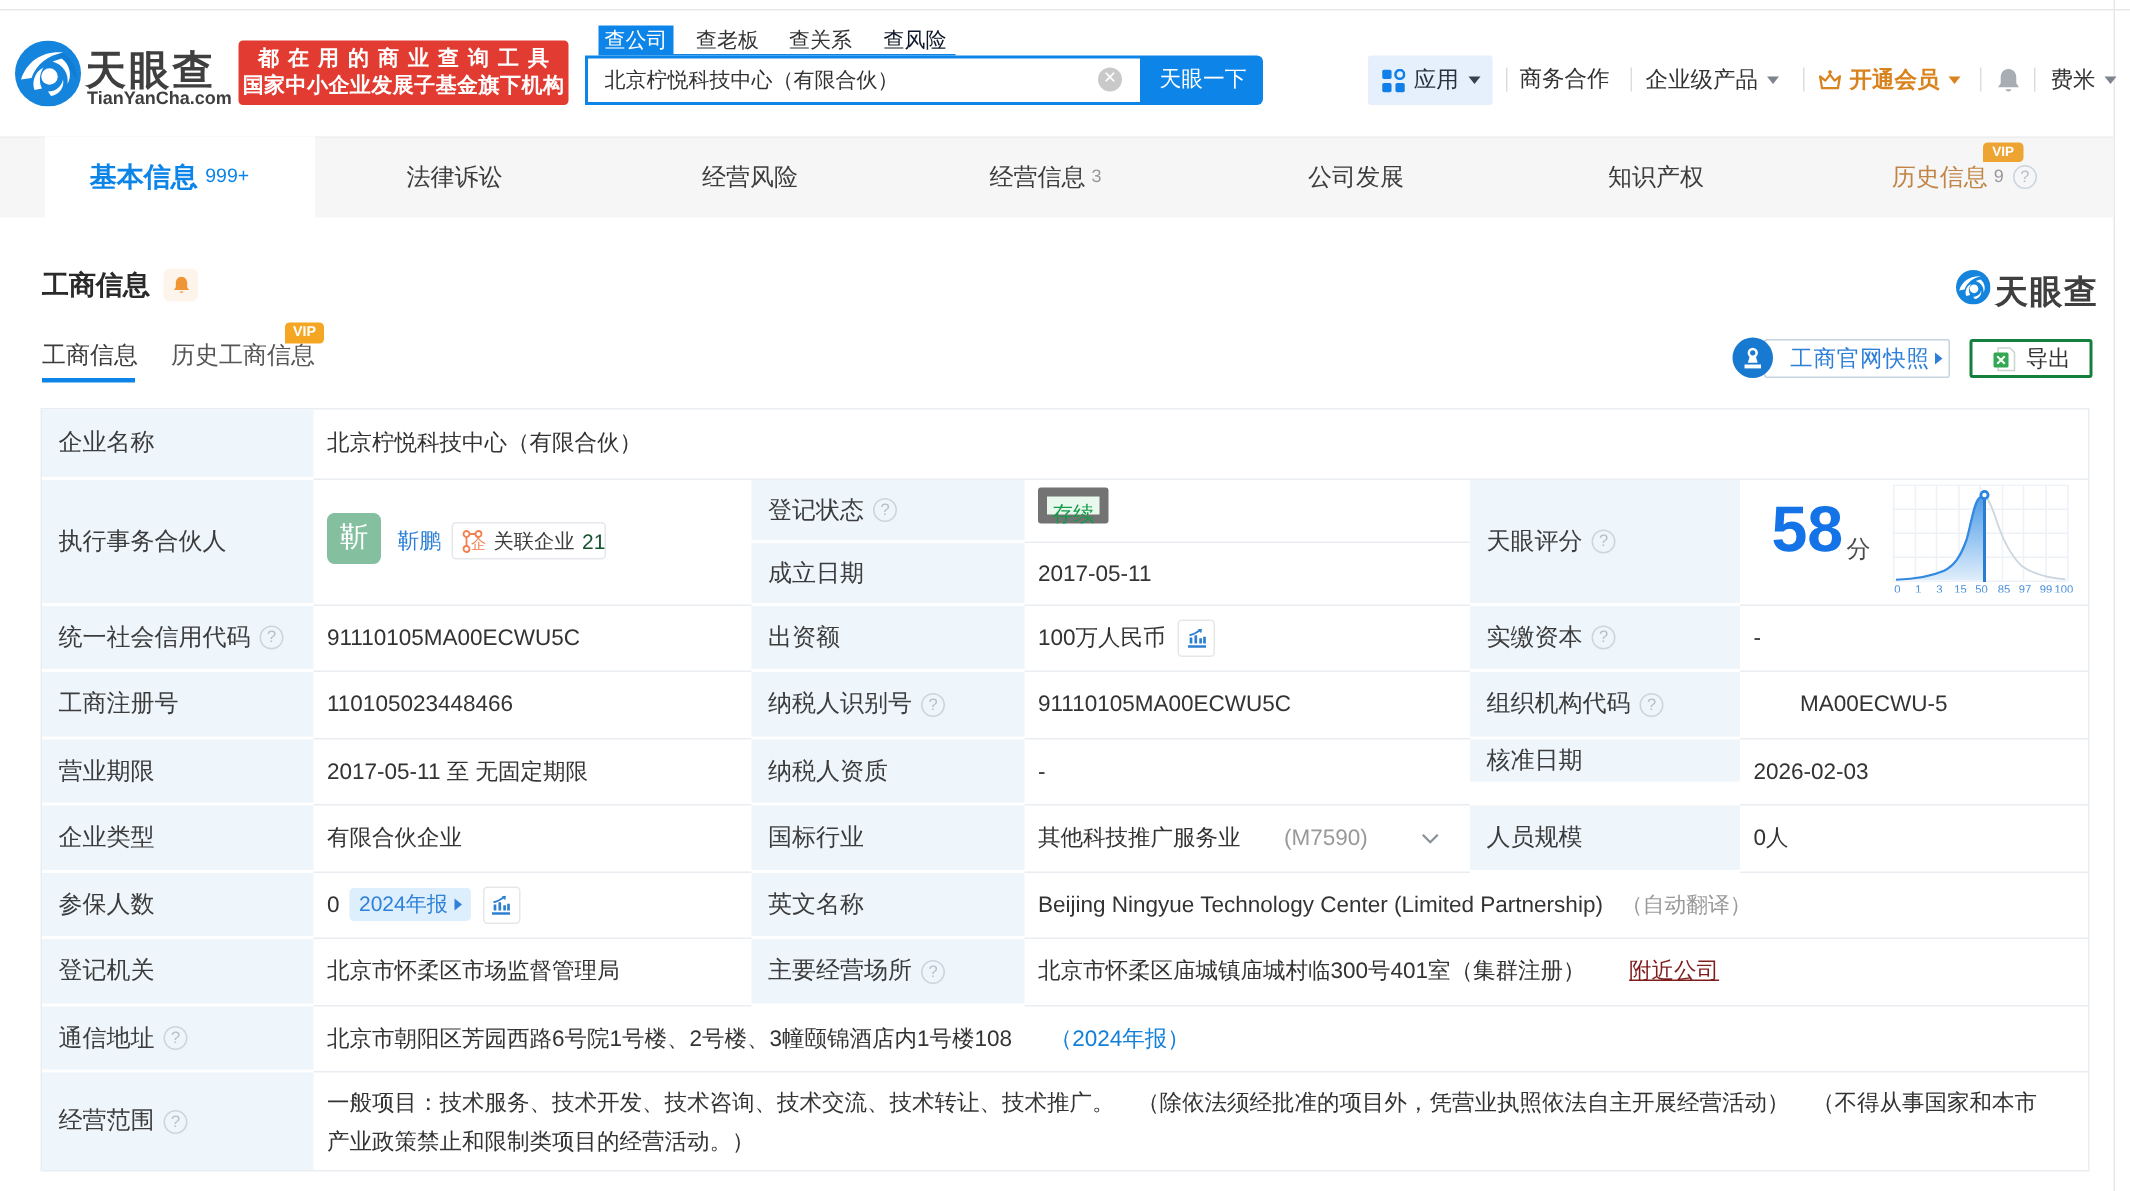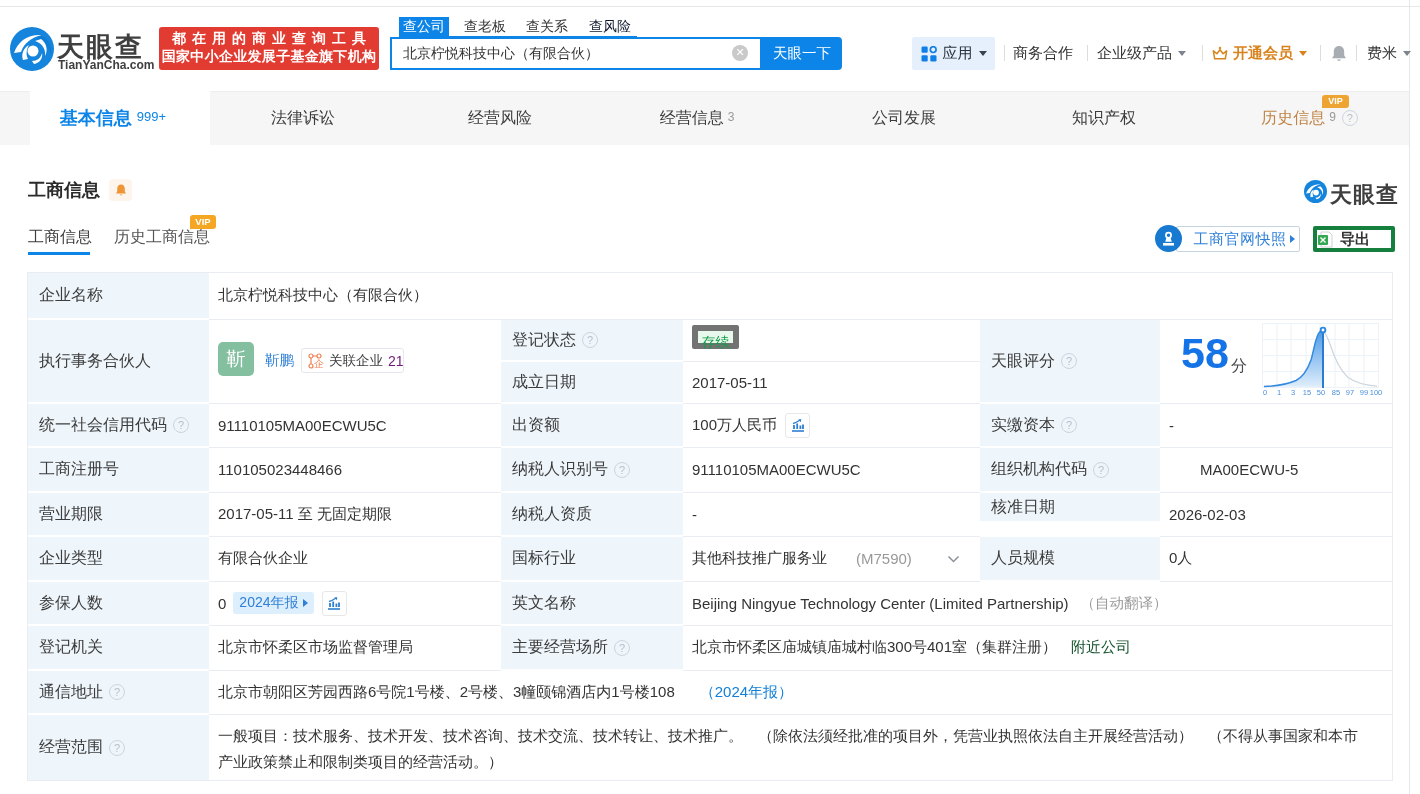--- a/index.html
+++ b/index.html
@@ -126,21 +126,21 @@
   <span style="color:#2e7fd8;font-size:15px;margin-left:12px;letter-spacing:0.5px;">工商官网快照</span>
   <span style="display:inline-block;width:0;height:0;border-top:4.5px solid transparent;border-bottom:4.5px solid transparent;border-left:5.5px solid #2e7fd8;margin-left:3px;"></span>
 </div>
 <div class="ab" style="left:1155px;top:225px;width:27px;height:27px;border-radius:50%;background:#1779d0;">
   <svg width="27" height="27" viewBox="0 0 27 27">
         <circle cx="13.5" cy="10.2" r="2.6" fill="none" stroke="#fff" stroke-width="1.7"></circle>
         <path d="M11.5 12.5 L15.5 12.5 L16.8 16.8 L10.2 16.8 Z" fill="#fff"></path>
         <rect x="8" y="18" width="11" height="2.6" fill="#fff"></rect>
       </svg>
 </div>
-<div class="ab flex" style="left:1313px;top:226px;width:82px;height:26px;border:4px solid #15803d;border-radius:2px;box-sizing:border-box;justify-content:flex-start;background:#fff;font-weight:bold;">
+<div class="ab flex" style="left:1313px;top:226px;width:82px;height:26px;border:2px solid #15803d;border-radius:2px;box-sizing:border-box;justify-content:center;background:#fff;">
   <svg width="16" height="17" viewBox="0 0 16 17">
         <path d="M4 1 L12 1 L15 4 L15 16 L4 16 Z" fill="#fff" stroke="#c9d4cf" stroke-width="1"></path>
         <rect x="1" y="4" width="10" height="10" rx="1" fill="#33a852"></rect>
         <path d="M3.5 6.5 L8.5 11.5 M8.5 6.5 L3.5 11.5" stroke="#fff" stroke-width="1.3"></path>
       </svg>
   <span style="color:#333;font-size:15px;margin-left:7px;">导出</span>
 </div>
 
 <div class="ab" style="left:27px;top:272px;width:1366px;height:509px;border:1px solid #e9edf2;box-sizing:border-box;"></div>
 
@@ -201,21 +201,21 @@
   <span style="position:relative;width:16px;height:16px;display:inline-block;flex:none;">
   <svg width="16" height="16" viewBox="0 0 16 16" style="position:absolute;left:0;top:0;">
           <circle cx="3" cy="3" r="2" fill="none" stroke="#f08050" stroke-width="1.2"></circle>
           <circle cx="3" cy="13" r="2" fill="none" stroke="#f08050" stroke-width="1.2"></circle>
           <circle cx="11" cy="3" r="2" fill="none" stroke="#f08050" stroke-width="1.2"></circle>
           <path d="M3 5 L3 11 M5 3 L9 3" stroke="#f08050" stroke-width="1.2"></path>
         </svg>
   <span style="position:absolute;left:6px;top:5px;font-size:10px;color:#f08050;line-height:11px;">企</span>
   </span>
   <span style="font-size:13.5px;color:#3c3c3c;margin-left:5px;flex:none;">关联企业</span>
-  <span style="font-size:14px;color:#701a75;margin-left:5px;">21</span>
+  <span style="font-size:14px;color:#14532d;margin-left:5px;">21</span>
 </div>
 
 <div class="ab" style="left:692px;top:325px;width:47px;height:24px;border:6px solid #737373;background:#e9f8ed;border-radius:2px;color:#149b4a;font-size:14px;text-align:center;line-height:22px;box-sizing:border-box;">存续</div>
 <div class="ab val" style="left:683px;top:361px;width:297px;height:42px;">2017-05-11</div>
 
 <div class="ab" style="left:1181px;top:329px;font-size:43px;font-weight:bold;color:#1473e6;">58</div>
 <div class="ab" style="left:1231px;top:356px;font-size:16px;color:#4a4a4a;">分</div>
 <svg class="ab" style="left:1262px;top:323px;" width="120" height="72" viewBox="0 0 120 72">
   <defs>
     <linearGradient id="sg" x1="0" y1="0" x2="0" y2="1">
@@ -292,18 +292,18 @@
           <path d="M3 11 L3 7 M6.2 11 L6.2 5.5 M9.4 11 L9.4 7.5" stroke="#2e7fd0" stroke-width="1.8"></path>
           <path d="M2 5.5 C4.5 5 7 3.5 9.5 1.8" stroke="#2e7fd0" stroke-width="1.3" fill="none"></path>
           <path d="M9.8 4.2 L10.3 1.2 L7.4 1.6 Z" fill="#2e7fd0"></path>
           <path d="M12 11 L12 6.5" stroke="#2e7fd0" stroke-width="1.8"></path>
         </svg>
   </span>
 </div>
 <div class="ab val" style="left:683px;top:581px;width:709px;height:44px;">Beijing Ningyue Technology Center (Limited Partnership)<span style="color:#999;margin-left:12px;font-size:14.5px;">（自动翻译）</span></div>
 
 <div class="ab val" style="left:209px;top:625px;width:292px;height:45px;">北京市怀柔区市场监督管理局</div>
-<div class="ab val" style="left:683px;top:625px;width:709px;height:45px;">北京市怀柔区庙城镇庙城村临300号401室（集群注册）<span style="color:#14532d;margin-left:14px;">附近公司</span></div>
+<div class="ab val" style="left:683px;top:625px;width:709px;height:45px;">北京市怀柔区庙城镇庙城村临300号401室（集群注册）<span style="color:#7f1d1d;margin-left:29px;text-decoration:underline;">附近公司</span></div>
 
 <div class="ab val" style="left:209px;top:670px;width:1183px;height:44px;">北京市朝阳区芳园西路6号院1号楼、2号楼、3幢颐锦酒店内1号楼108<span style="color:#1280d8;margin-left:25px;">（2024年报）</span></div>
 
 <div class="ab" style="left:218px;top:723px;width:1180px;font-size:15px;color:#333;line-height:26px;">一般项目：技术服务、技术开发、技术咨询、技术交流、技术转让、技术推广。　（除依法须经批准的项目外，凭营业执照依法自主开展经营活动）　（不得从事国家和本市<br>产业政策禁止和限制类项目的经营活动。）</div>
 </div>
 
 </body></html>

